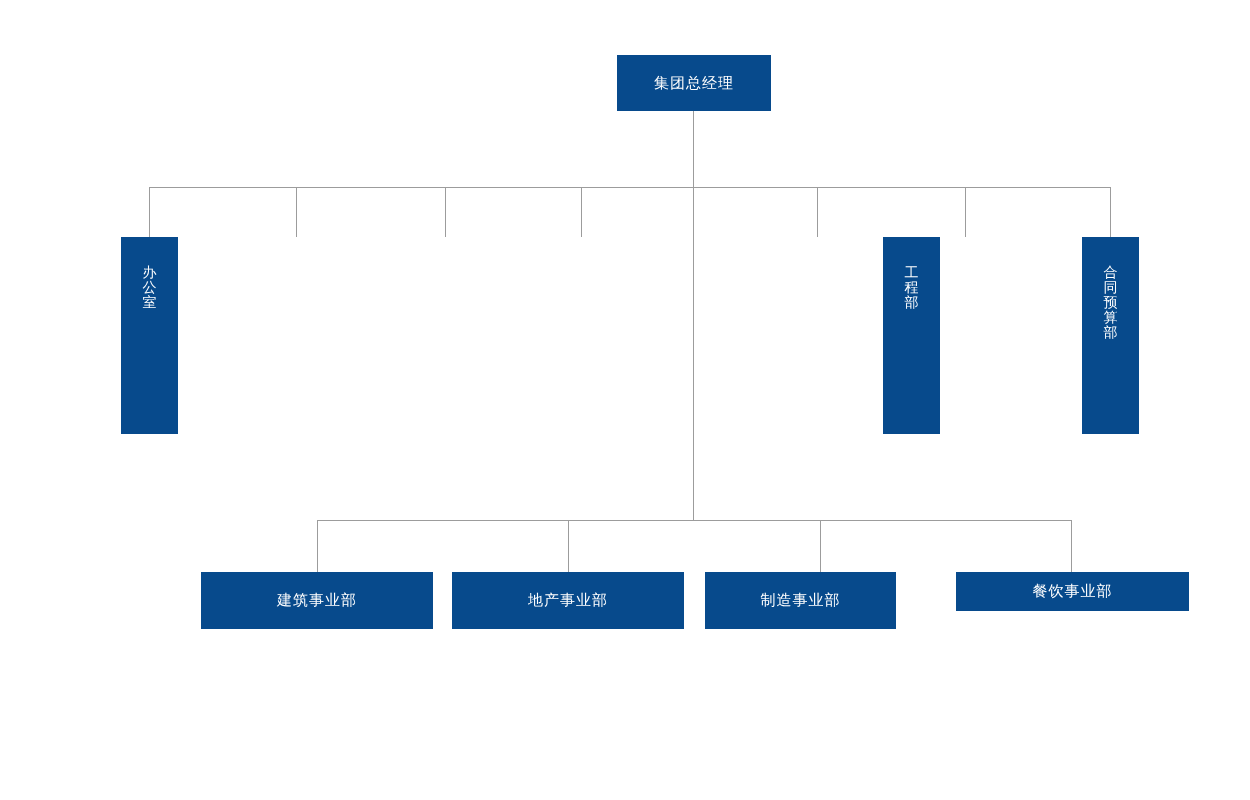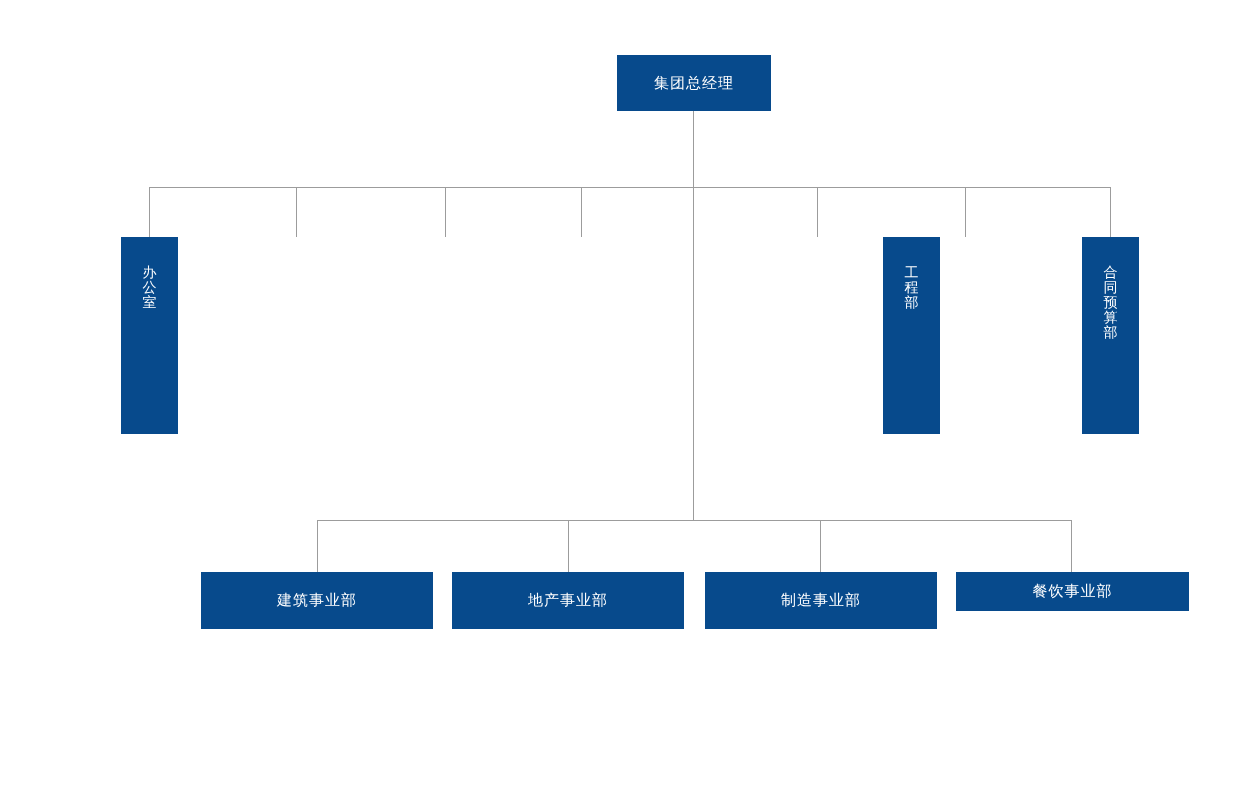--- a/index.html
+++ b/index.html
@@ -85,16 +85,16 @@
   </div>
   <div class="node vnode" style="left:883px; top:237px">
     <span class="vtext">工程部</span>
   </div>
   <div class="node vnode" style="left:1082px; top:237px">
     <span class="vtext">合同预算部</span>
   </div>
 
   <div class="node hnode" style="left:452px; top:572px; width:232px; height:57px">地产事业部</div>
   <div class="node hnode" style="left:201px; top:572px; width:232px; height:57px">建筑事业部</div>
-  <div class="node hnode" style="left:705px; top:572px; width:232px; height:57px">制造事业部</div>
+  <div class="node hnode" style="left:705px; top:572px; width:191px; height:57px">制造事业部</div>
   <div class="node hnode" style="left:956px; top:572px; width:233px; height:39px">餐饮事业部</div>
 
 </div>
 
 </body></html>

